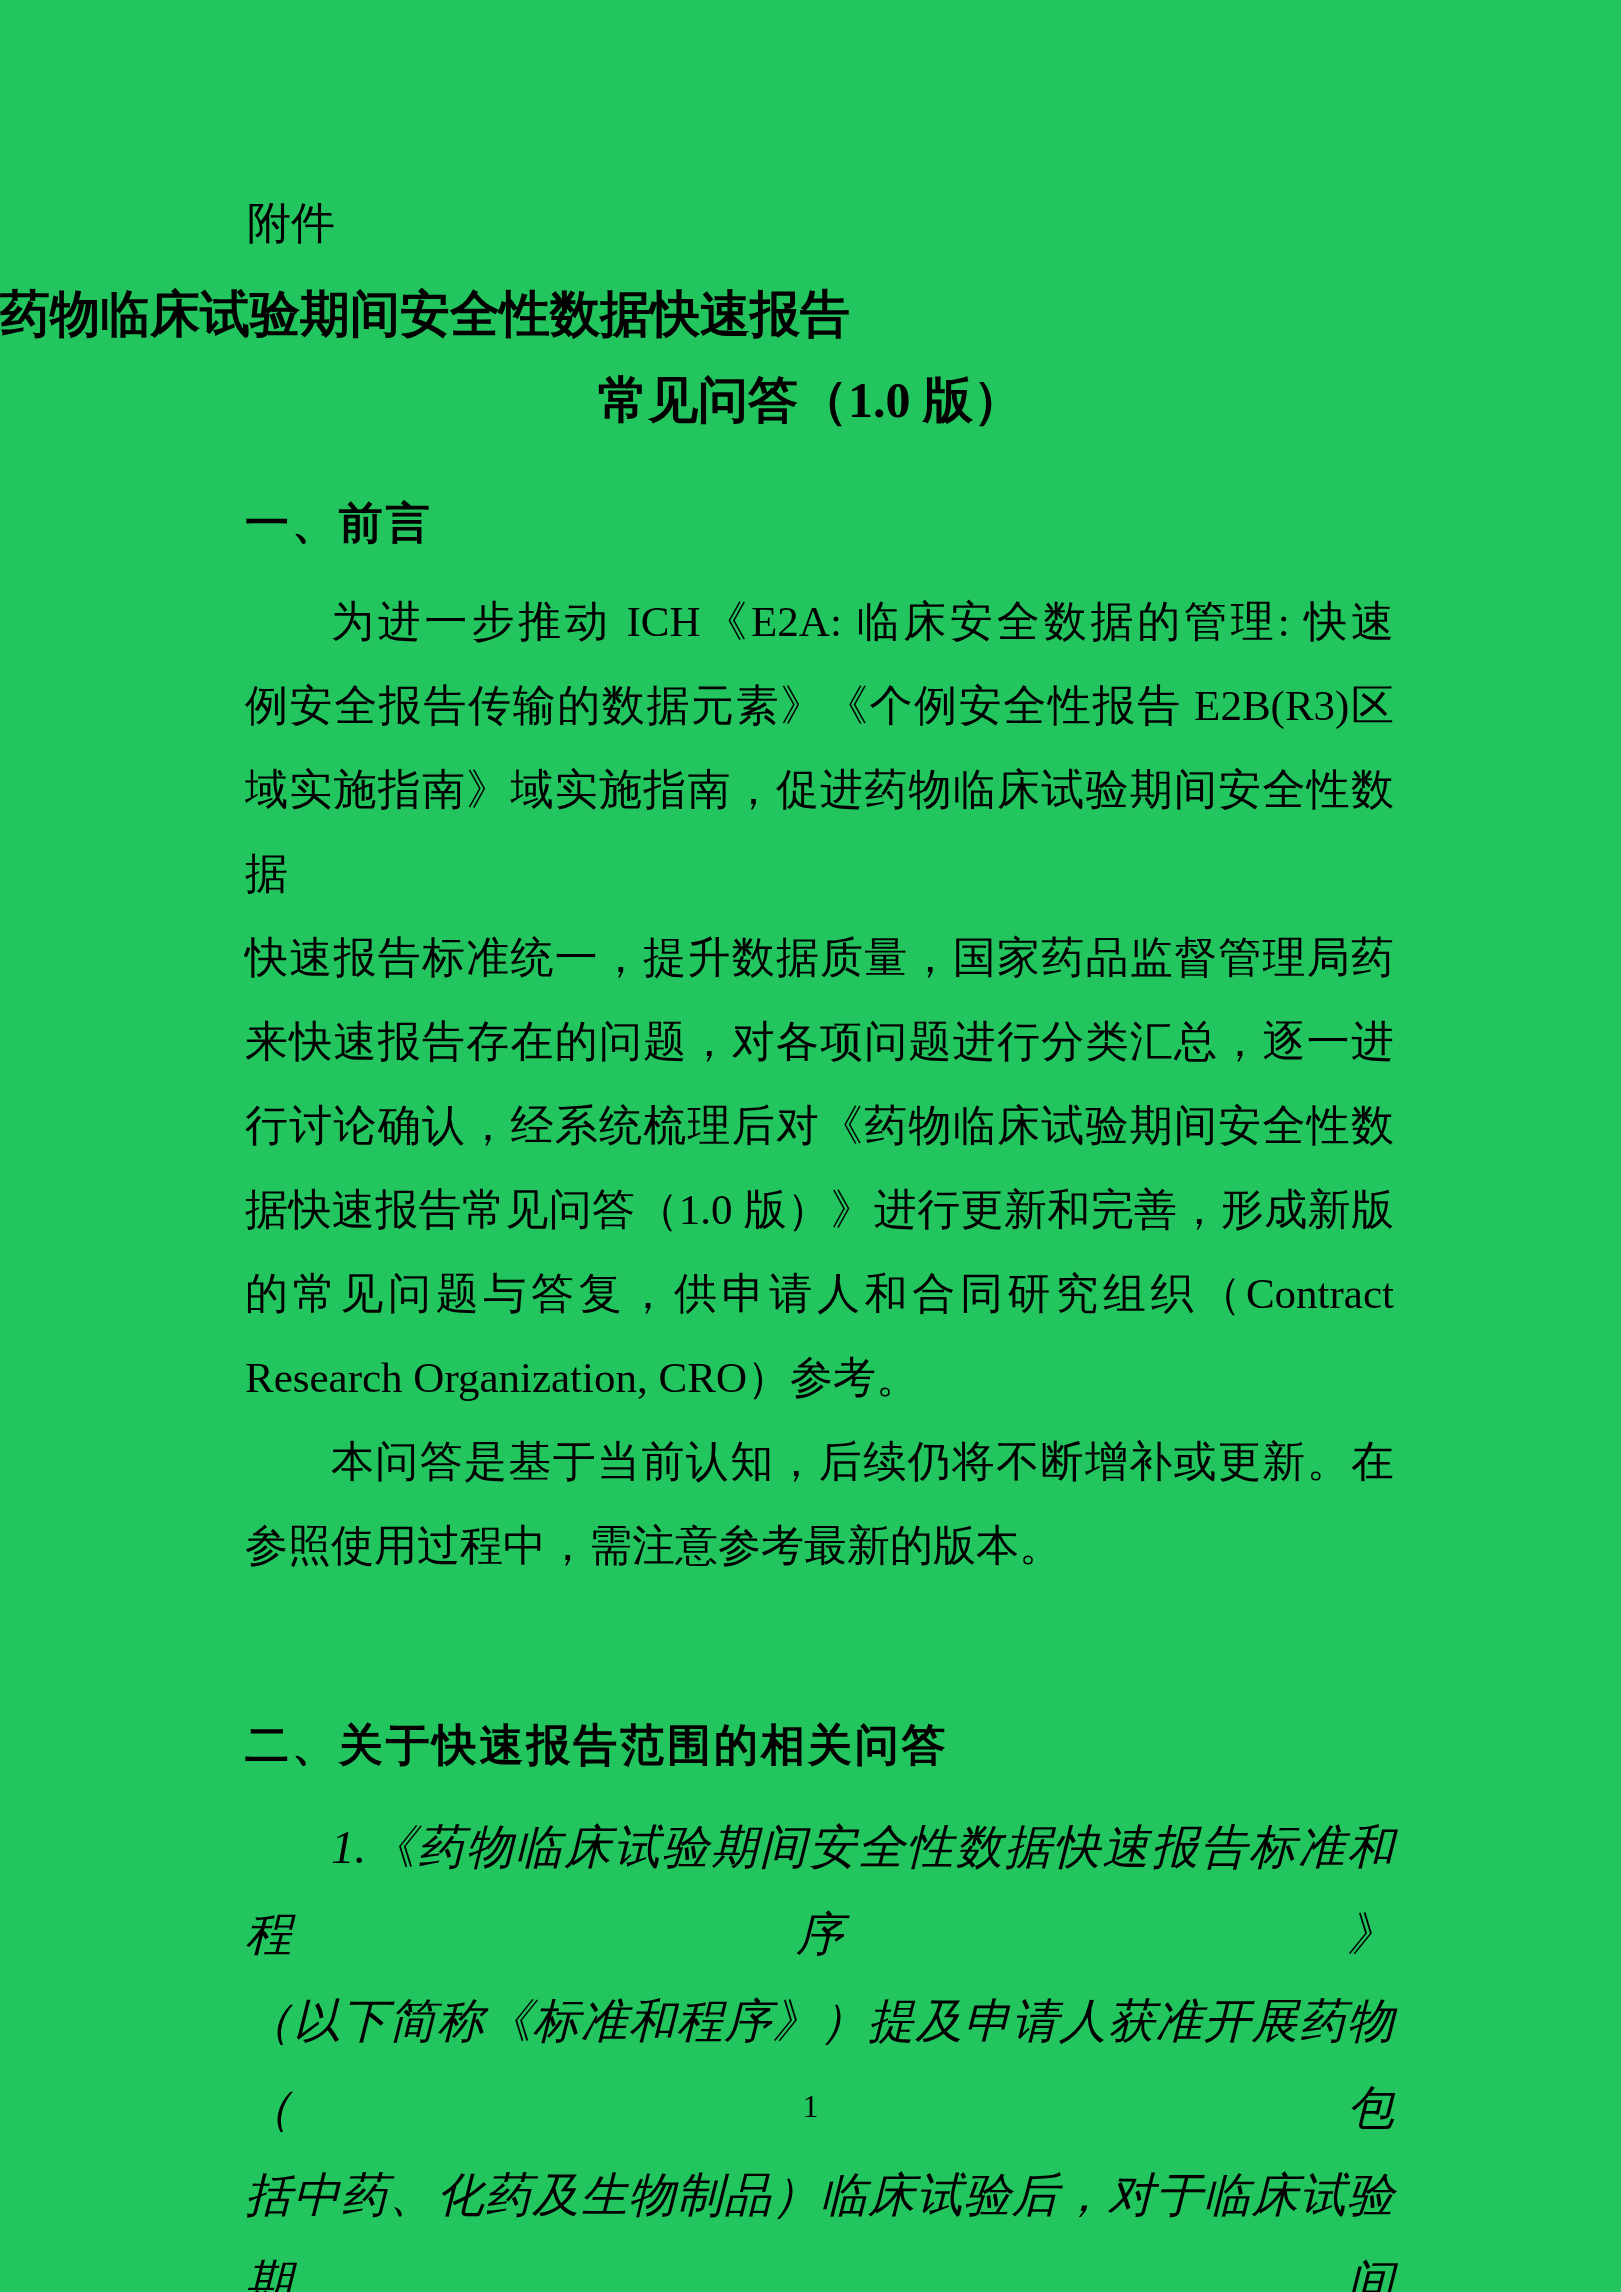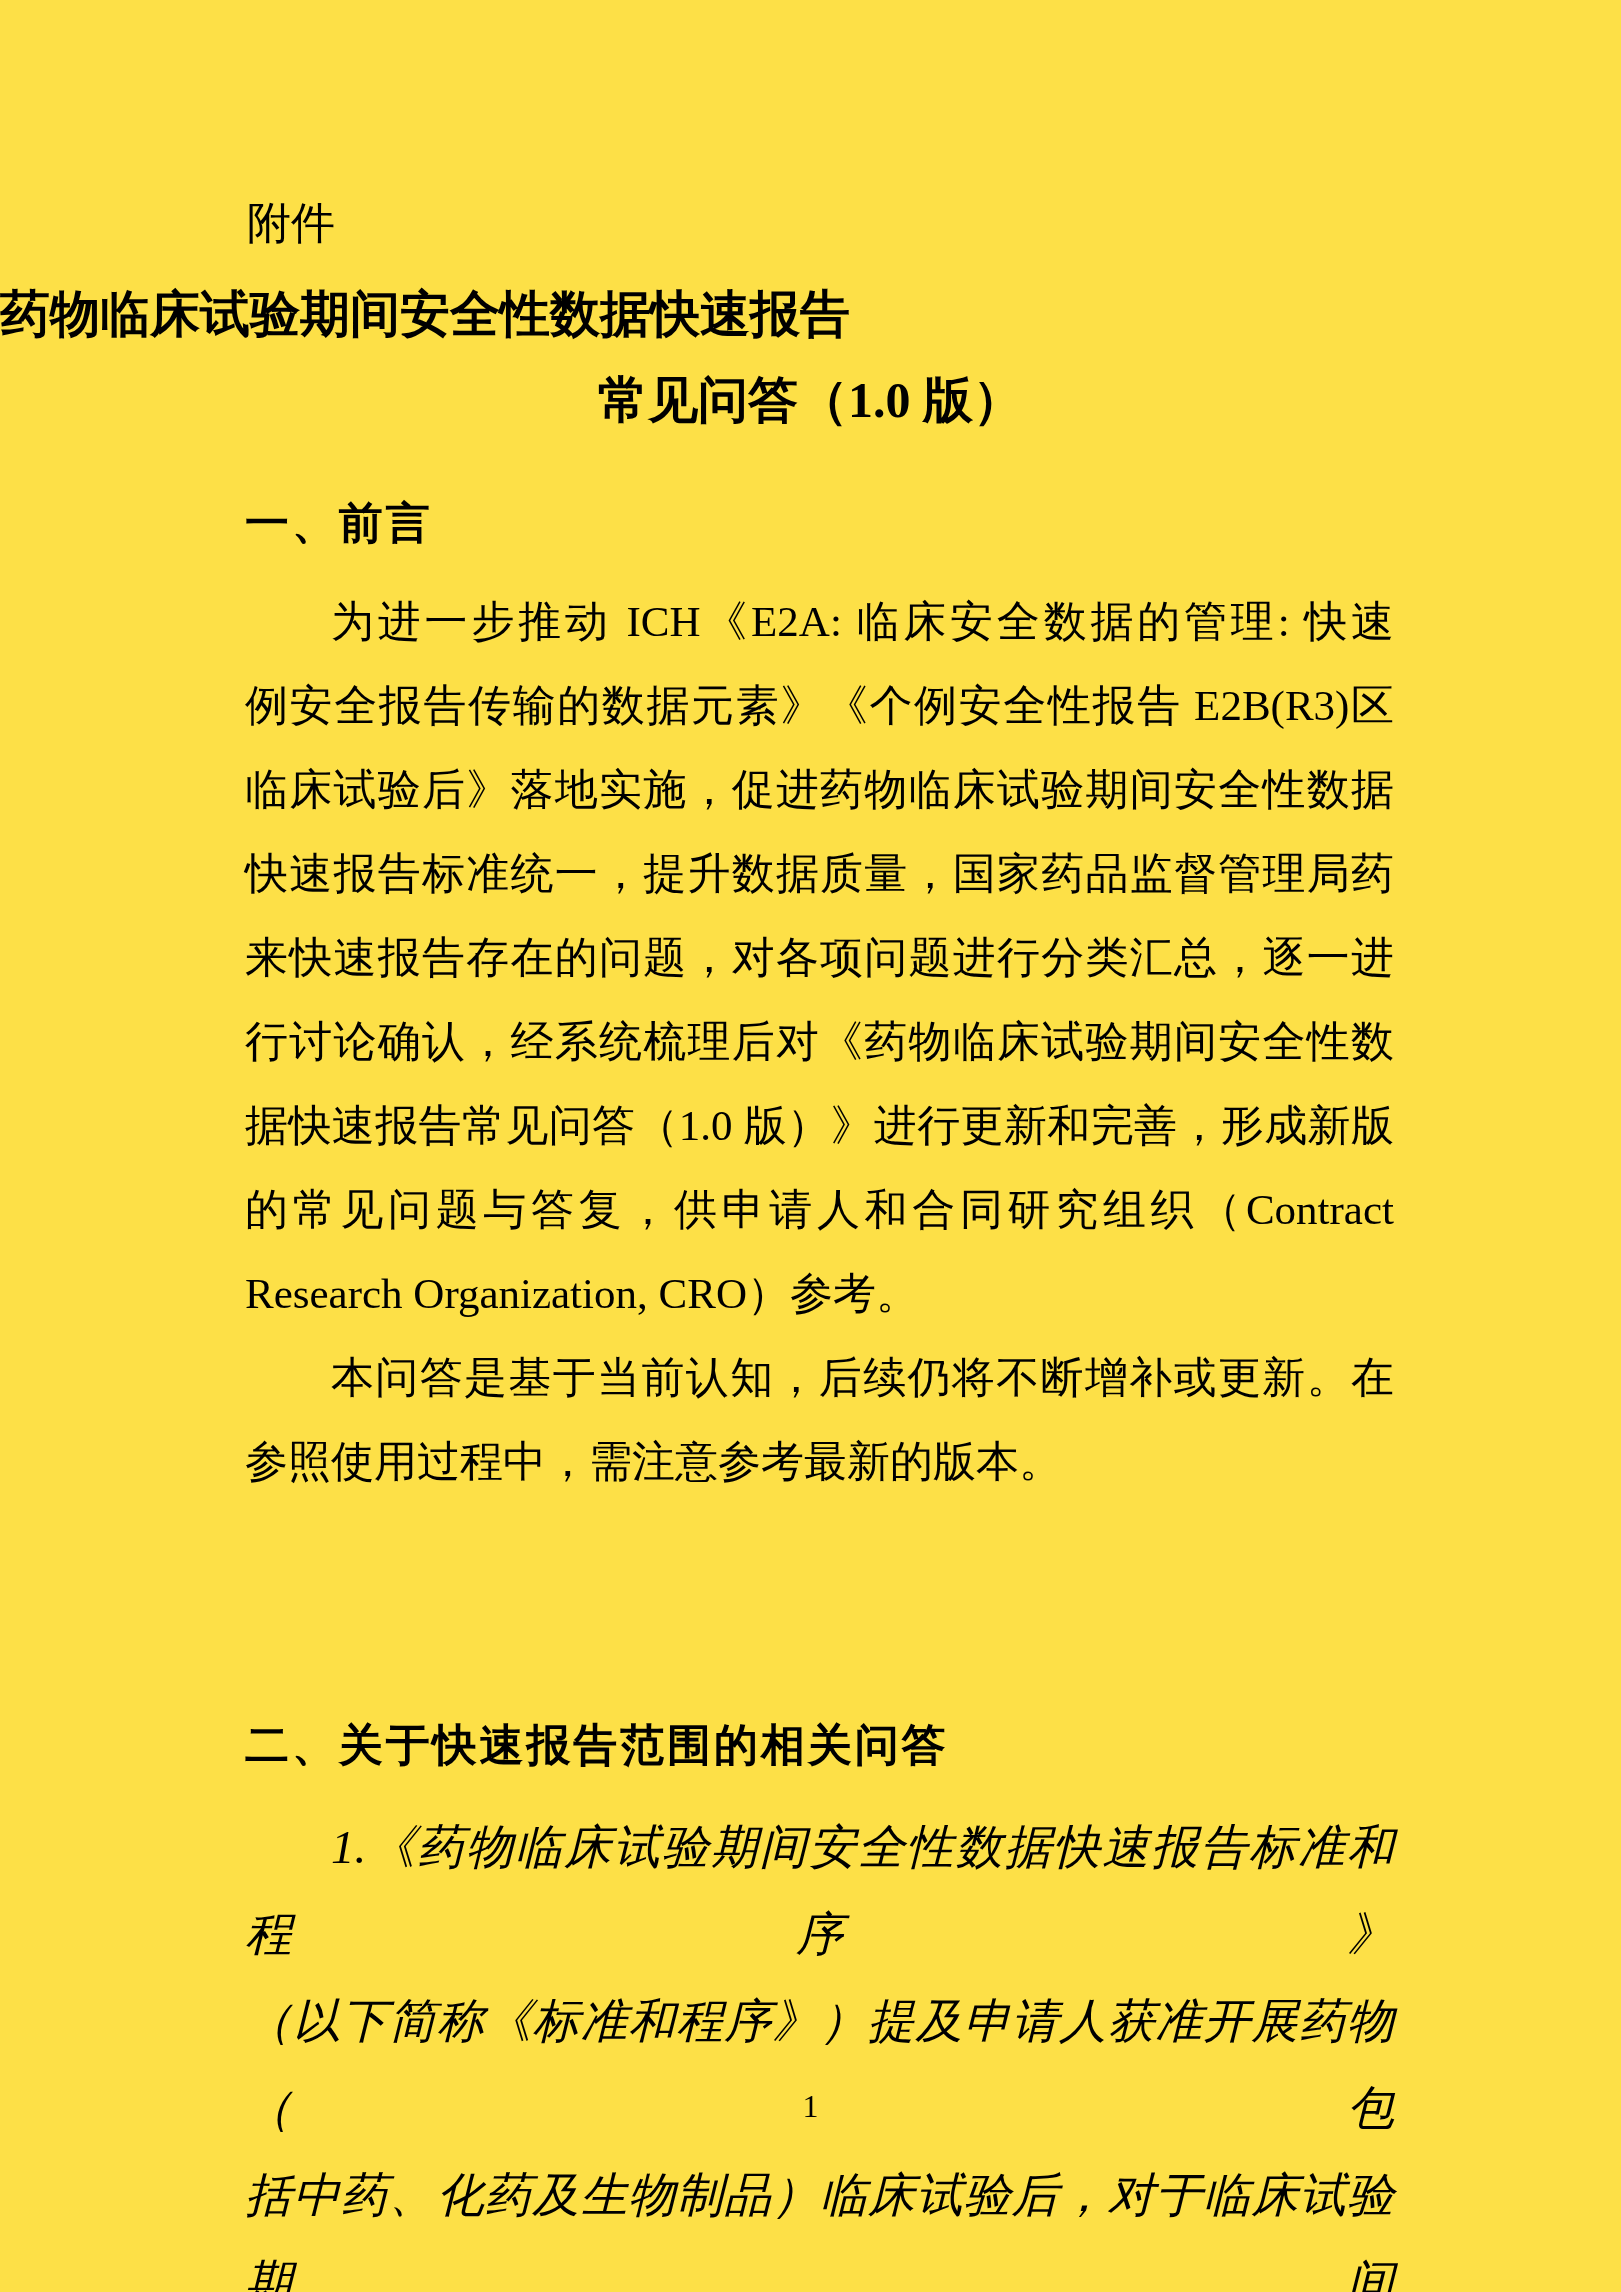--- a/index.html
+++ b/index.html
@@ -5,21 +5,21 @@
   html, body {
     margin: 0;
     padding: 0;
     background: #9e9e9e;
   }
   .page {
     position: relative;
     width: 1621px;
     height: 2293px;
     margin: 0 auto;
-    background: #fde047;
+    background: #22c55e;
     color: #000000;
     font-family: "Liberation Serif", serif;
     overflow: hidden;
   }
   .attachment {
     position: absolute;
     left: 247px;
     top: 199px;
     font-size: 44px;
     line-height: 1.15;
@@ -99,21 +99,21 @@
   <div class="attachment">附件</div>
 
   <div class="title-line1">药物临床试验期间安全性数据快速报告</div>
   <div class="title-line2">常见问答（1.0 版）</div>
 
   <div class="sec-heading h1">一、前言</div>
 
   <div class="body-block">
     <div class="line indent">为进一步推动 ICH《E2A: 临床安全数据的管理: 快速</div>
     <div class="line">例安全报告传输的数据元素》《个例安全性报告 E2B(R3)区</div>
-    <div class="line">临床试验后》落地实施，促进药物临床试验期间安全性数据</div>
+    <div class="line">域实施指南》域实施指南，促进药物临床试验期间安全性数据</div>
     <div class="line">快速报告标准统一，提升数据质量，国家药品监督管理局药</div>
     <div class="line">来快速报告存在的问题，对各项问题进行分类汇总，逐一进</div>
     <div class="line">行讨论确认，经系统梳理后对《药物临床试验期间安全性数</div>
     <div class="line">据快速报告常见问答（1.0 版）》进行更新和完善，形成新版</div>
     <div class="line">的常见问题与答复，供申请人和合同研究组织（Contract</div>
     <div class="line noj">Research Organization, CRO）参考。</div>
     <div class="line indent">本问答是基于当前认知，后续仍将不断增补或更新。在</div>
     <div class="line noj">参照使用过程中，需注意参考最新的版本。</div>
   </div>
 

